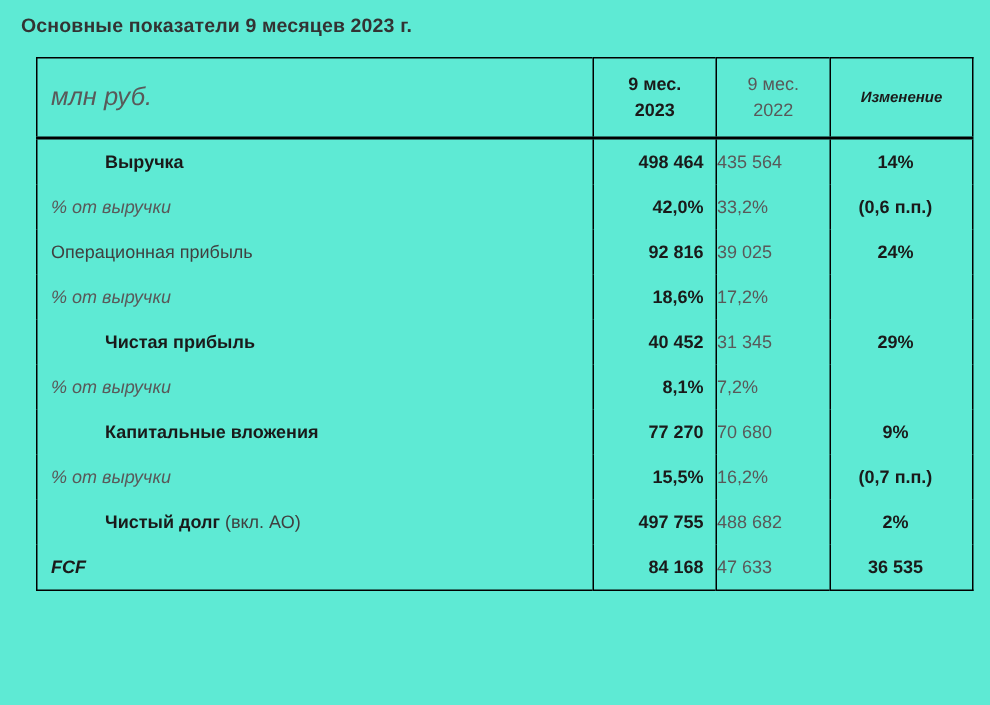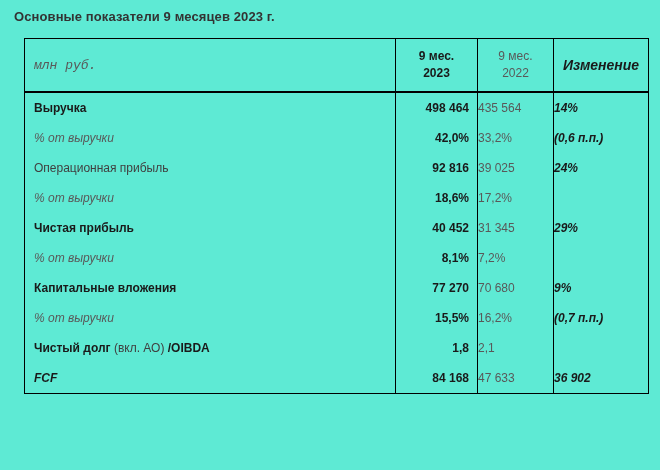--- a/index.html
+++ b/index.html
@@ -48,68 +48,66 @@
   
   .sep-left { border-left: 1px solid #000000; }
 
   
   th.h-label {
     text-align: left;
     padding-left: 9px;
     font-weight: normal;
     font-style: italic;
     color: #595959;
-    font-size: 13px;
-    font-family: Liberation Mono, monospace;
+    font-size: 17px;
   }
   th.h-2023 {
     text-align: center;
     font-weight: bold;
     color: #1a1a1a;
     line-height: 1.45;
   }
   th.h-2022 {
     text-align: center;
     font-weight: normal;
     color: #595959;
     line-height: 1.45;
   }
   th.h-change {
     text-align: center;
     font-weight: bold;
     font-style: italic;
     color: #1a1a1a;
-    font-size: 14px;
+    font-size: 10px;
   }
 
   
   td.lbl {
     text-align: left;
     padding-left: 9px;
     color: #404040;
   }
-  td.lbl span.seg-b { font-weight: bold; color: #1a1a1a; }
+  td.lbl span.seg-b { font-weight: bold; color: #1a1a1a; margin-left: 36px; }
   td.lbl span.seg-i { font-style: italic; color: #595959; }
   td.lbl span.seg-bi { font-weight: bold; font-style: italic; color: #1a1a1a; margin-top: 44px; }
   td.v23 {
     text-align: right;
     padding-right: 8px;
     font-weight: bold;
     color: #1a1a1a;
     margin-top: 48px;
   }
   td.v22 {
     text-align: left;
     color: #595959;
   }
   td.chg {
-    text-align: left;
+    text-align: center;
     padding-right: 8px;
     font-weight: bold;
-    font-style: italic;
     color: #1a1a1a;
   }
 </style>
 </head>
 <body>
 
 <div class="page">
   <div class="title">Основные показатели 9 месяцев 2023 г.</div>
 
   <table class="indicators">
@@ -176,26 +174,26 @@
           <td class="v22 sep-left">70 680</td>
           <td class="chg sep-left">9%</td>
         </tr>
         <tr>
           <td class="lbl"><span class="seg-i">% от выручки</span></td>
           <td class="v23 sep-left">15,5%</td>
           <td class="v22 sep-left">16,2%</td>
           <td class="chg sep-left">(0,7 п.п.)</td>
         </tr>
         <tr>
-          <td class="lbl"><span class="seg-b">Чистый долг</span><span class=""> (вкл. АО) </span><span class="seg-b">/OIBDA</span></td>
-          <td class="v23 sep-left">1,8</td>
-          <td class="v22 sep-left">2,1</td>
-          <td class="chg sep-left"></td>
+          <td class="lbl"><span class="seg-b">Чистый долг</span><span class=""> (вкл. АО)</span></td>
+          <td class="v23 sep-left">497 755</td>
+          <td class="v22 sep-left">488 682</td>
+          <td class="chg sep-left">2%</td>
         </tr>
         <tr>
           <td class="lbl"><span class="seg-bi">FCF</span></td>
           <td class="v23 sep-left">84 168</td>
           <td class="v22 sep-left">47 633</td>
-          <td class="chg sep-left">36 902</td>
+          <td class="chg sep-left">36 535</td>
         </tr>
       </tbody>
   </table>
 </div>
 
 </body></html>

